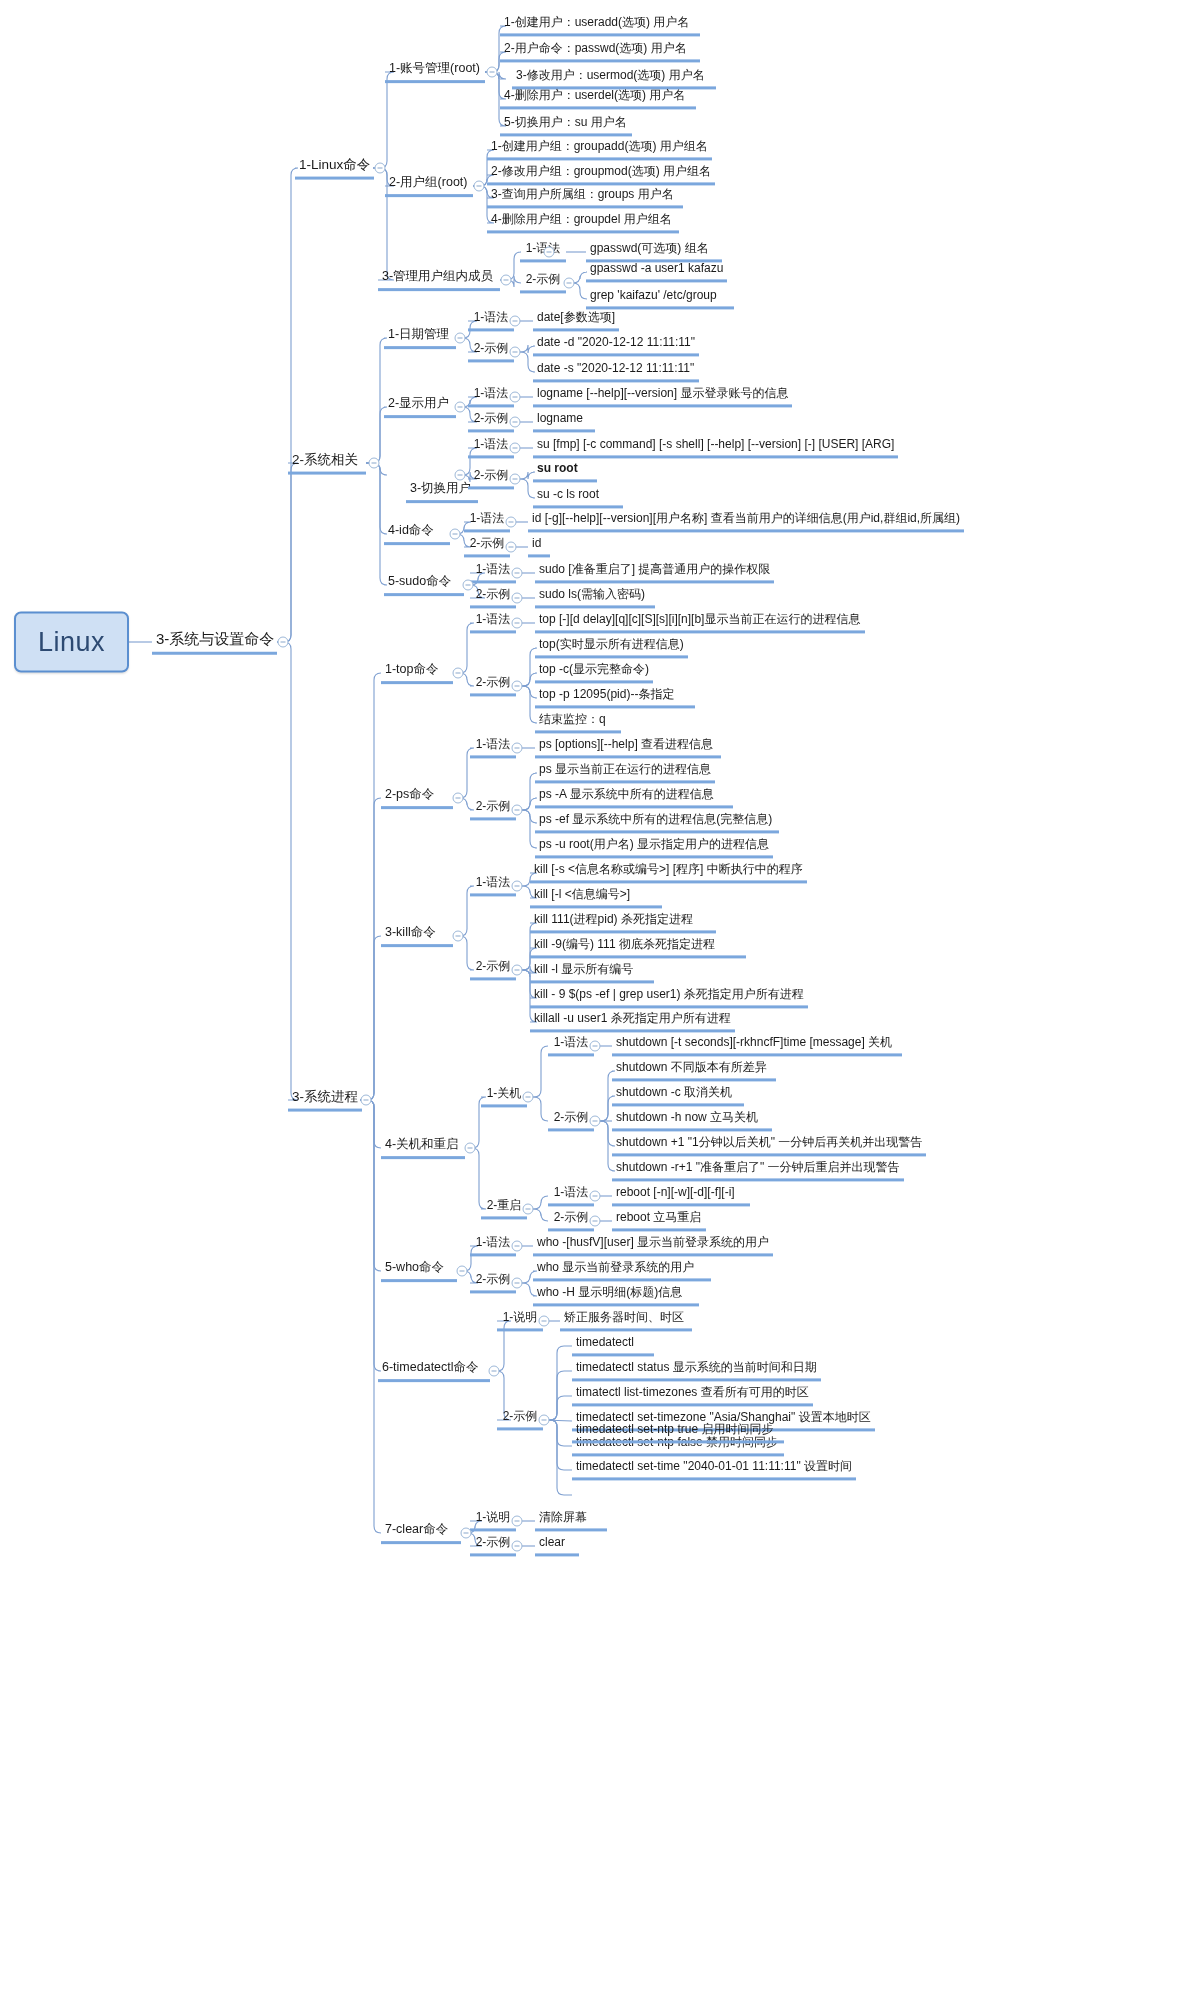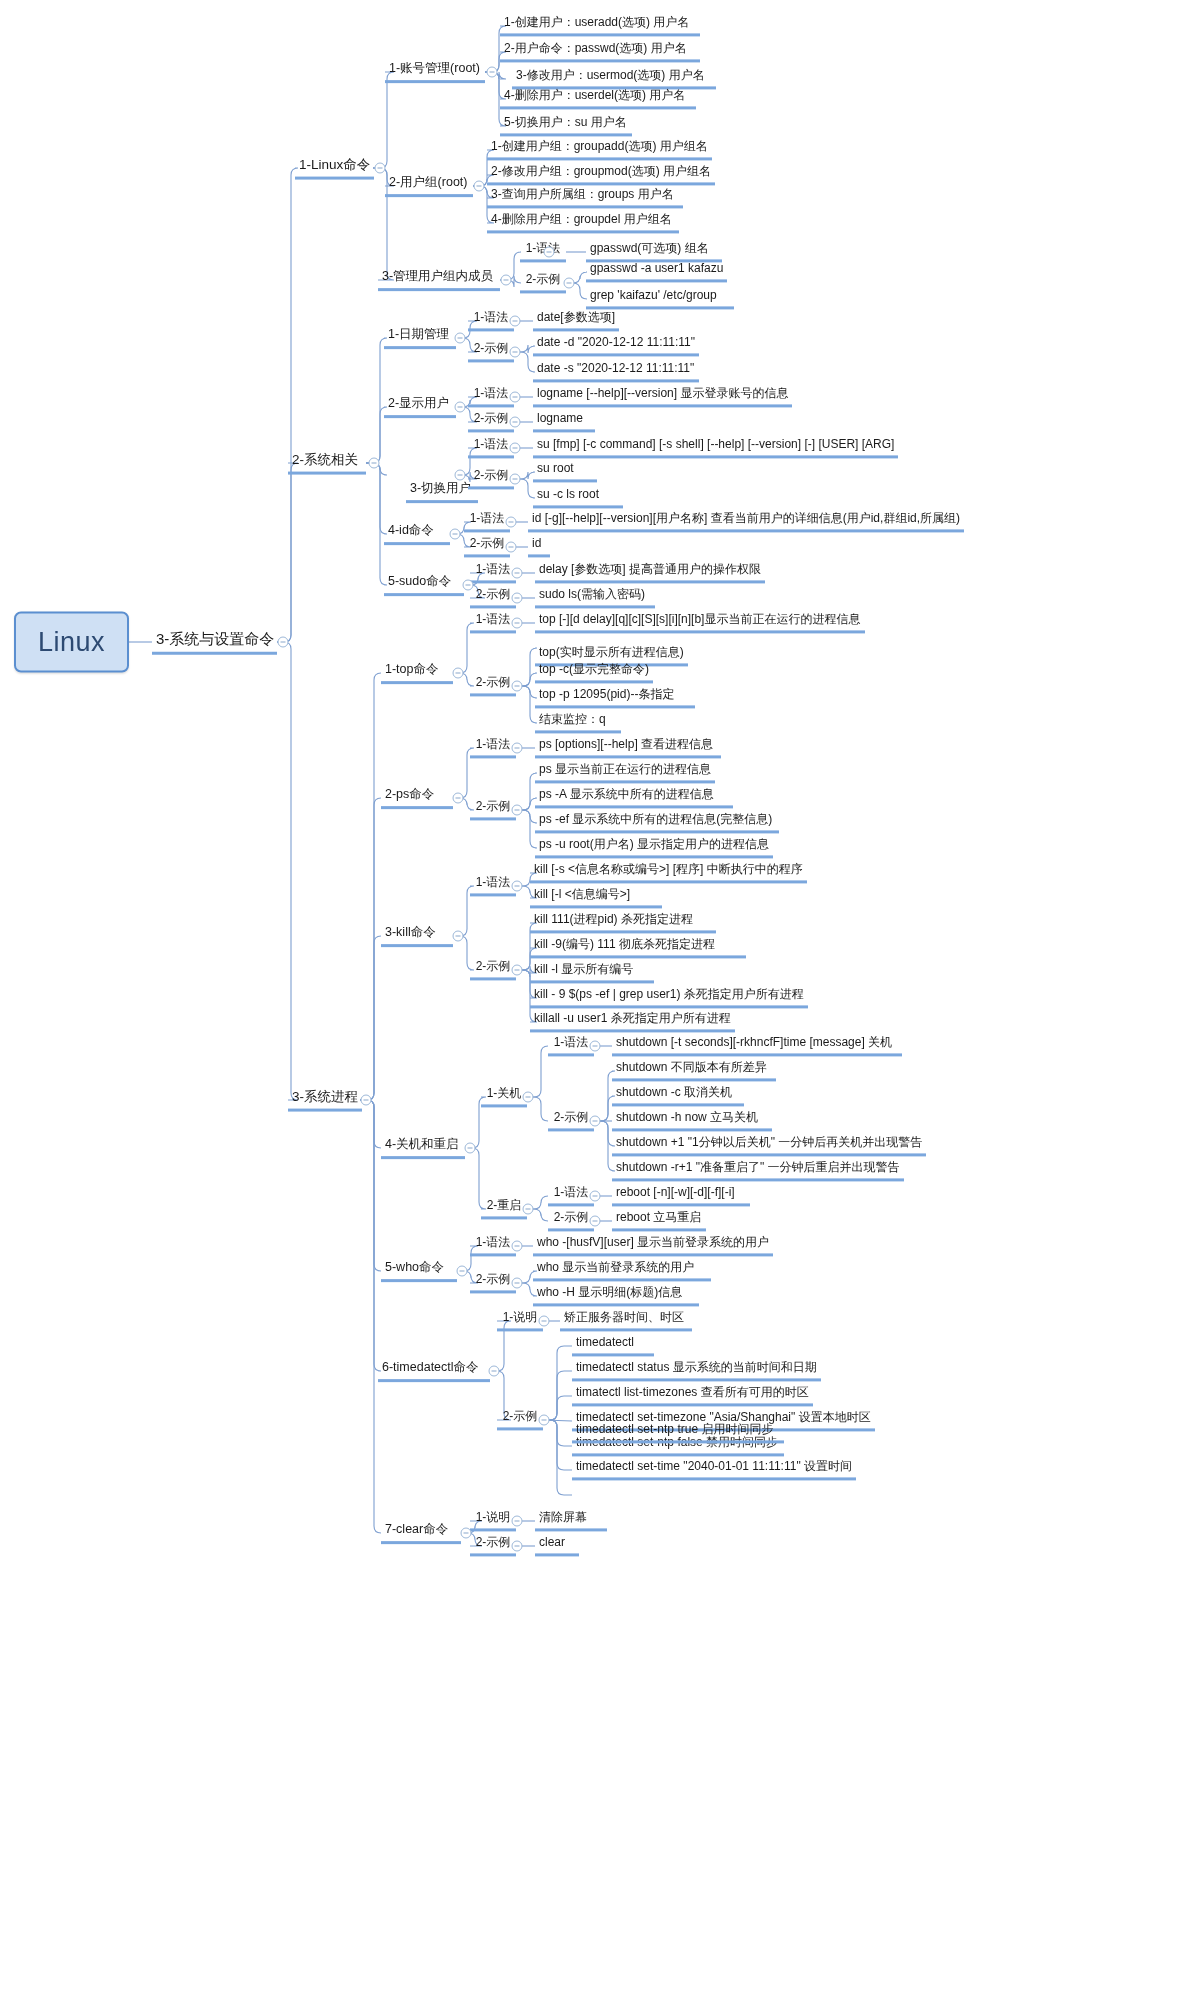--- a/index.html
+++ b/index.html
@@ -217,38 +217,38 @@
       <div class="node lvl4" style="left: 533px; top: 372px; min-width: 166px; text-align: left;"><span>date -s "2020-12-12 11:11:11"</span></div>
       <div class="node lvl2" style="left: 384px; top: 407px; min-width: 72px;"><span>2-显示用户</span></div>
       <div class="node lvl3" style="left: 468px; top: 397px; min-width: 46px; text-align: center;"><span>1-语法</span></div>
       <div class="node lvl4" style="left: 533px; top: 397px; min-width: 244px; text-align: left;"><span>logname [--help][--version] 显示登录账号的信息</span></div>
       <div class="node lvl3" style="left: 468px; top: 422px; min-width: 46px; text-align: center;"><span>2-示例</span></div>
       <div class="node lvl4" style="left: 533px; top: 422px; min-width: 62px; text-align: left;"><span>logname</span></div>
       <div class="node lvl2" style="left: 406px; top: 475px; min-width: 72px; margin-top: 17px;"><span>3-切换用户</span></div>
       <div class="node lvl3" style="left: 468px; top: 448px; min-width: 46px; text-align: center;"><span>1-语法</span></div>
       <div class="node lvl4" style="left: 533px; top: 448px; min-width: 340px; text-align: left;"><span>su [fmp] [-c command] [-s shell] [--help] [--version] [-] [USER] [ARG]</span></div>
       <div class="node lvl3" style="left: 468px; top: 479px; min-width: 46px; text-align: center;"><span>2-示例</span></div>
-      <div class="node lvl4" style="left: 533px; top: 472px; min-width: 64px; text-align: left;"><span>su root</span></div>
+      <div class="node lvl4" style="left: 533px; top: 472px; min-width: 64px; text-align: left; font-weight: bold;"><span>su root</span></div>
       <div class="node lvl4" style="left: 533px; top: 498px; min-width: 90px; text-align: left;"><span>su -c ls root</span></div>
       <div class="node lvl2" style="left: 384px; top: 534px; min-width: 66px;"><span>4-id命令</span></div>
       <div class="node lvl3" style="left: 464px; top: 522px; min-width: 46px; text-align: center;"><span>1-语法</span></div>
       <div class="node lvl4" style="left: 528px; top: 522px; min-width: 400px; text-align: left;"><span>id [-g][--help][--version][用户名称] 查看当前用户的详细信息(用户id,群组id,所属组)</span></div>
       <div class="node lvl3" style="left: 464px; top: 547px; min-width: 46px; text-align: center;"><span>2-示例</span></div>
       <div class="node lvl4" style="left: 528px; top: 547px; min-width: 22px; text-align: left;"><span>id</span></div>
       <div class="node lvl2" style="left: 384px; top: 585px; min-width: 80px;"><span>5-sudo命令</span></div>
       <div class="node lvl3" style="left: 470px; top: 573px; min-width: 46px; text-align: center;"><span>1-语法</span></div>
-      <div class="node lvl4" style="left: 535px; top: 573px; min-width: 196px; text-align: left;"><span>delay [参数选项] 提高普通用户的操作权限</span></div>
+      <div class="node lvl4" style="left: 535px; top: 573px; min-width: 196px; text-align: left;"><span>sudo [准备重启了] 提高普通用户的操作权限</span></div>
       <div class="node lvl3" style="left: 470px; top: 598px; min-width: 46px; text-align: center;"><span>2-示例</span></div>
       <div class="node lvl4" style="left: 535px; top: 598px; min-width: 120px; text-align: left;"><span>sudo ls(需输入密码)</span></div>
       <div class="node lvl1" style="left: 288px; top: 1100px; min-width: 72px;"><span>3-系统进程</span></div>
       <div class="node lvl2" style="left: 381px; top: 673px; min-width: 72px;"><span>1-top命令</span></div>
       <div class="node lvl3" style="left: 470px; top: 623px; min-width: 46px; text-align: center;"><span>1-语法</span></div>
       <div class="node lvl4" style="left: 535px; top: 623px; min-width: 330px; text-align: left;"><span>top [-][d delay][q][c][S][s][i][n][b]显示当前正在运行的进程信息</span></div>
       <div class="node lvl3" style="left: 470px; top: 686px; min-width: 46px; text-align: center;"><span>2-示例</span></div>
-      <div class="node lvl4" style="left: 535px; top: 648px; min-width: 146px; text-align: right; margin-top: 8px;"><span>top(实时显示所有进程信息)</span></div>
+      <div class="node lvl4" style="left: 535px; top: 648px; min-width: 146px; text-align: right;"><span>top(实时显示所有进程信息)</span></div>
       <div class="node lvl4" style="left: 535px; top: 673px; min-width: 118px; text-align: left;"><span>top -c(显示完整命令)</span></div>
       <div class="node lvl4" style="left: 535px; top: 698px; min-width: 160px; text-align: left;"><span>top -p 12095(pid)--条指定</span></div>
       <div class="node lvl4" style="left: 535px; top: 723px; min-width: 86px; text-align: left;"><span>结束监控：q</span></div>
       <div class="node lvl2" style="left: 381px; top: 798px; min-width: 72px;"><span>2-ps命令</span></div>
       <div class="node lvl3" style="left: 470px; top: 748px; min-width: 46px; text-align: center;"><span>1-语法</span></div>
       <div class="node lvl4" style="left: 535px; top: 748px; min-width: 186px; text-align: left;"><span>ps [options][--help] 查看进程信息</span></div>
       <div class="node lvl3" style="left: 470px; top: 810px; min-width: 46px; text-align: center;"><span>2-示例</span></div>
       <div class="node lvl4" style="left: 535px; top: 773px; min-width: 176px; text-align: left;"><span>ps 显示当前正在运行的进程信息</span></div>
       <div class="node lvl4" style="left: 535px; top: 798px; min-width: 198px; text-align: left;"><span>ps -A 显示系统中所有的进程信息</span></div>
       <div class="node lvl4" style="left: 535px; top: 823px; min-width: 244px; text-align: left;"><span>ps -ef 显示系统中所有的进程信息(完整信息)</span></div>

